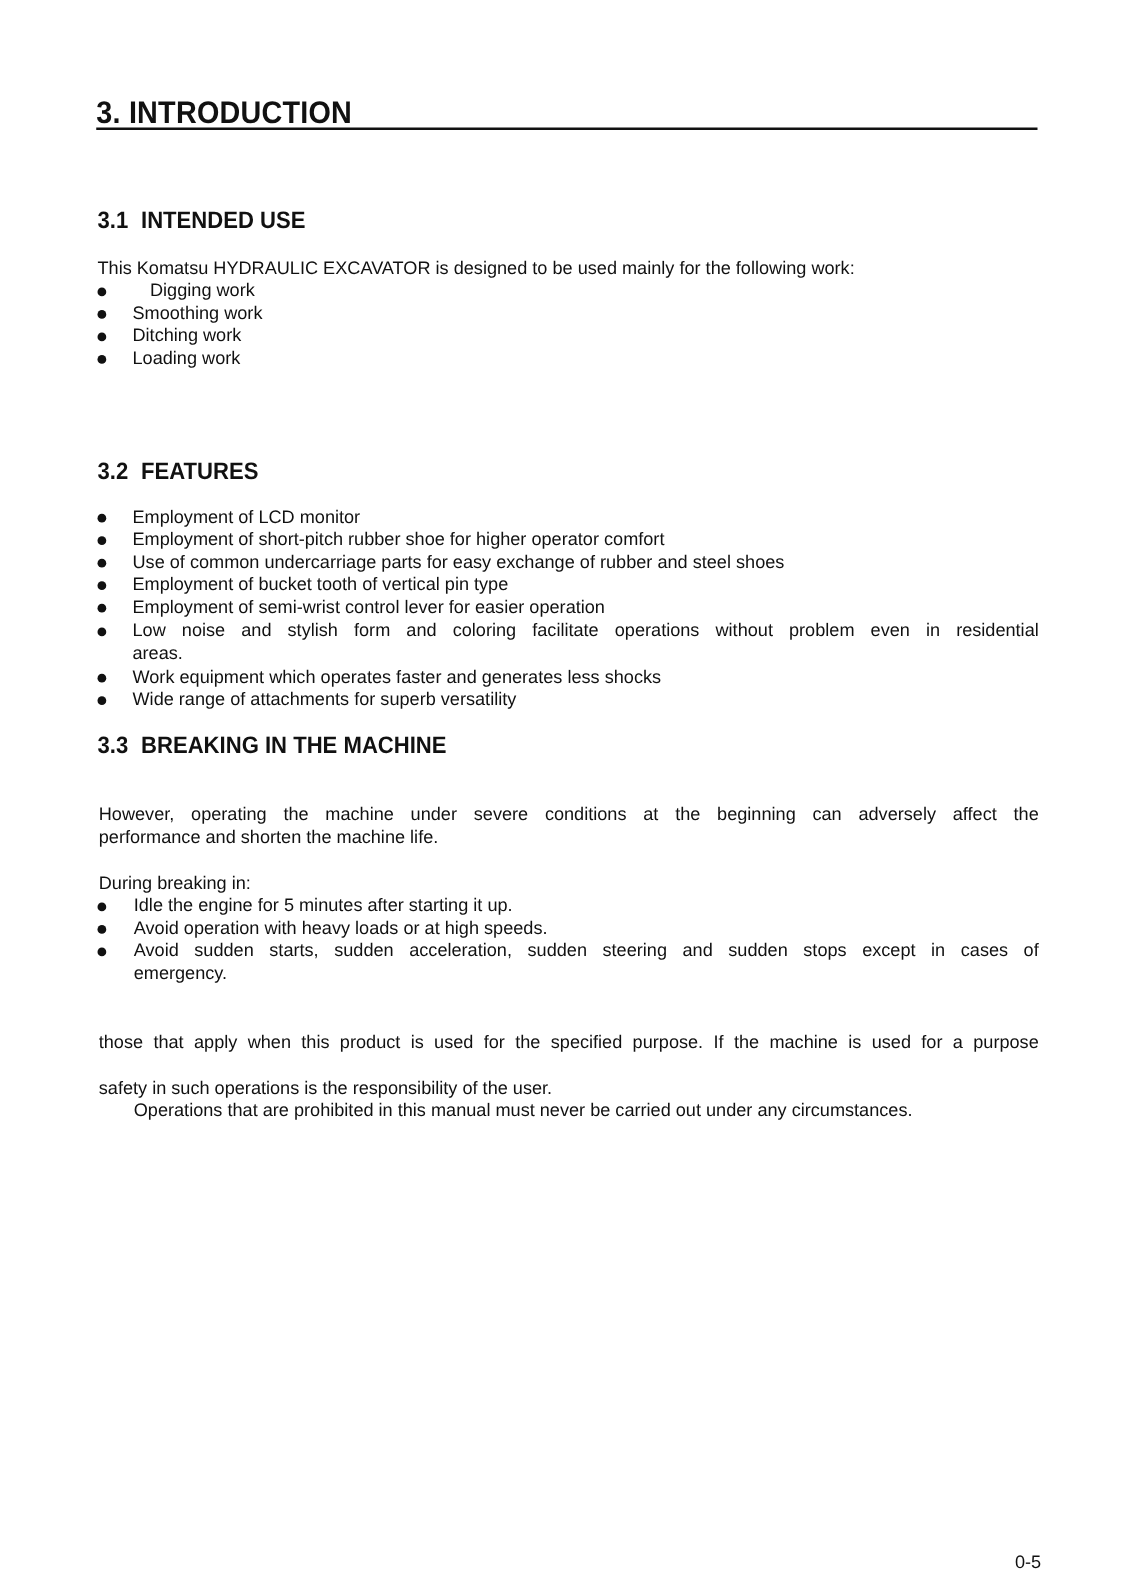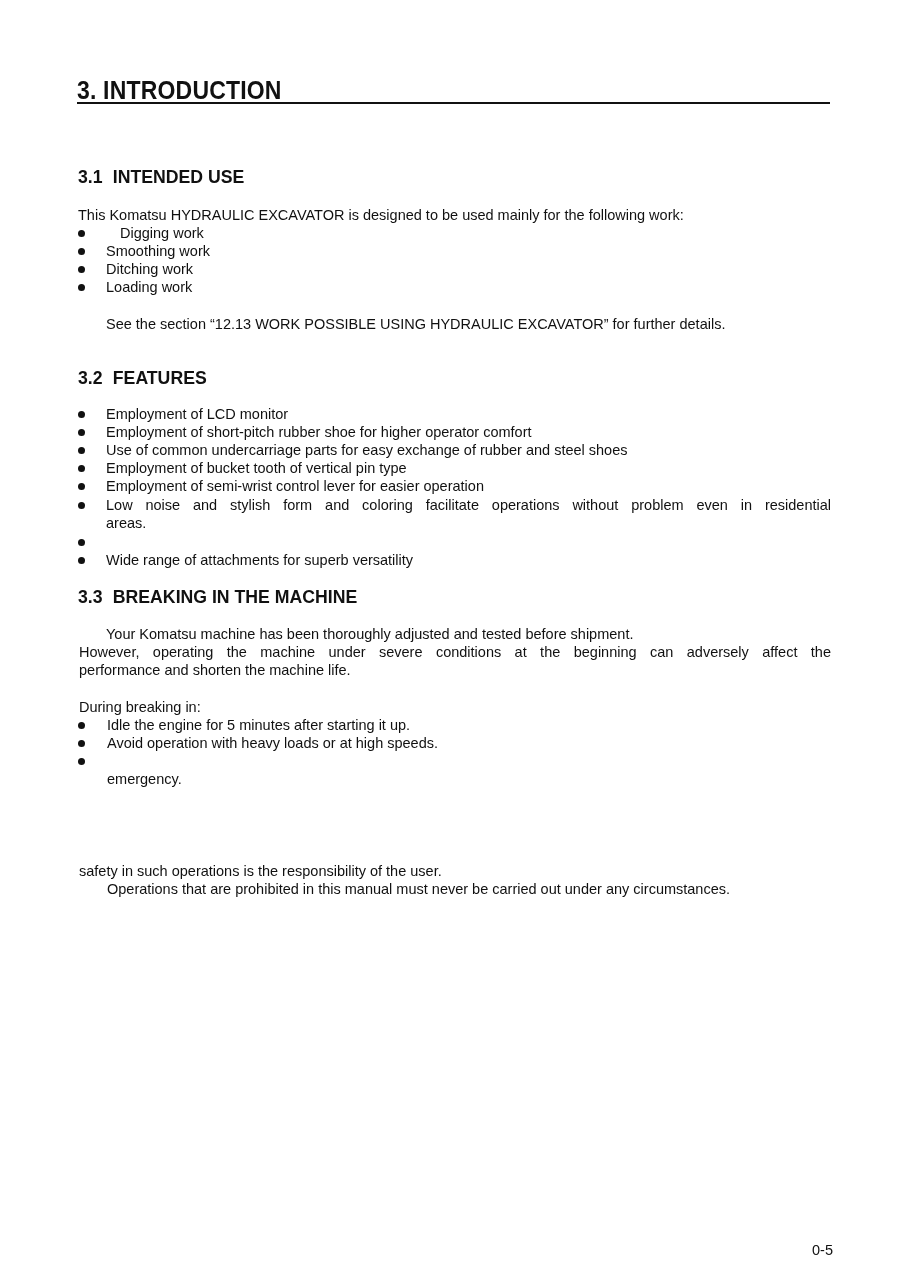--- a/index.html
+++ b/index.html
@@ -35,56 +35,57 @@
 
   <div class="bullet" style="top:230px"></div>
   <div class="line" style="left:120px;top:224px">Digging work</div>
   <div class="bullet" style="top:248px"></div>
   <div class="line" style="left:106px;top:242px">Smoothing work</div>
   <div class="bullet" style="top:266px"></div>
   <div class="line" style="left:106px;top:260px">Ditching work</div>
   <div class="bullet" style="top:284px"></div>
   <div class="line" style="left:106px;top:278px">Loading work</div>
 
-  <div class="line" style="left:106px;top:315px">See the section “12.13 WORK POSSIBLE USING HYDRAULIC EXCAVATOR” for further details.</div>
 
   <div class="h2" style="top:367px">
     <span class="num">3.2</span><span>FEATURES</span>
   </div>
 
   <div class="bullet" style="top:411px"></div>
   <div class="line" style="left:106px;top:405px">Employment of LCD monitor</div>
   <div class="bullet" style="top:429px"></div>
   <div class="line" style="left:106px;top:423px">Employment of short-pitch rubber shoe for higher operator comfort</div>
   <div class="bullet" style="top:447px"></div>
   <div class="line" style="left:106px;top:441px">Use of common undercarriage parts for easy exchange of rubber and steel shoes</div>
   <div class="bullet" style="top:465px"></div>
   <div class="line" style="left:106px;top:459px">Employment of bucket tooth of vertical pin type</div>
   <div class="bullet" style="top:483px"></div>
   <div class="line" style="left:106px;top:477px">Employment of semi-wrist control lever for easier operation</div>
   <div class="bullet" style="top:502px"></div>
   <div class="line justify" style="left:106px;top:496px;width:725px">Low noise and stylish form and coloring facilitate operations without problem even in residential</div>
   <div class="line" style="left:106px;top:514px">areas.</div>
   <div class="bullet" style="top:539px"></div>
+  <div class="line" style="left:106px;top:533px">Work equipment which operates faster and generates less shocks</div>
   <div class="bullet" style="top:557px"></div>
   <div class="line" style="left:106px;top:551px">Wide range of attachments for superb versatility</div>
 
   <div class="h2" style="top:586px">
     <span class="num">3.3</span><span>BREAKING IN THE MACHINE</span>
   </div>
 
-  <div class="line" style="left:106px;top:625px">Your Komatsu machine has been thoroughly adjusted and tested before shipment.</div>
   <div class="line justify" style="left:79px;top:643px;width:752px">However, operating the machine under severe conditions at the beginning can adversely affect the</div>
   <div class="line" style="left:79px;top:661px">performance and shorten the machine life.</div>
   <div class="line" style="left:79px;top:698px">During breaking in:</div>
 
   <div class="bullet" style="top:722px"></div>
   <div class="line" style="left:107px;top:716px">Idle the engine for 5 minutes after starting it up.</div>
   <div class="bullet" style="top:740px"></div>
   <div class="line" style="left:107px;top:734px">Avoid operation with heavy loads or at high speeds.</div>
   <div class="bullet" style="top:758px"></div>
+  <div class="line justify" style="left:107px;top:752px;width:724px">Avoid sudden starts, sudden acceleration, sudden steering and sudden stops except in cases of</div>
   <div class="line" style="left:107px;top:770px">emergency.</div>
 
+  <div class="line justify" style="left:79px;top:825px;width:752px">those that apply when this product is used for the specified purpose. If the machine is used for a purpose</div>
   <div class="line" style="left:79px;top:862px">safety in such operations is the responsibility of the user.</div>
   <div class="line" style="left:107px;top:880px">Operations that are prohibited in this manual must never be carried out under any circumstances.</div>
 
   <div class="page-number">0-5</div>
 </div>
 
 </body></html>

